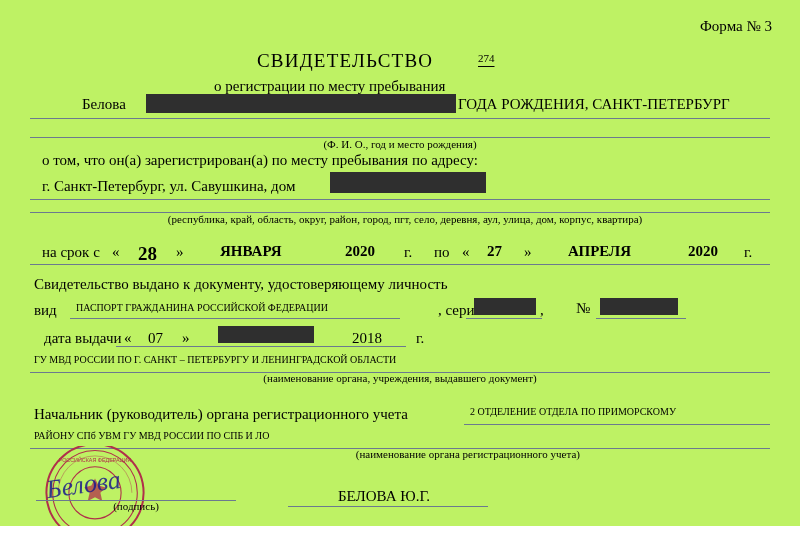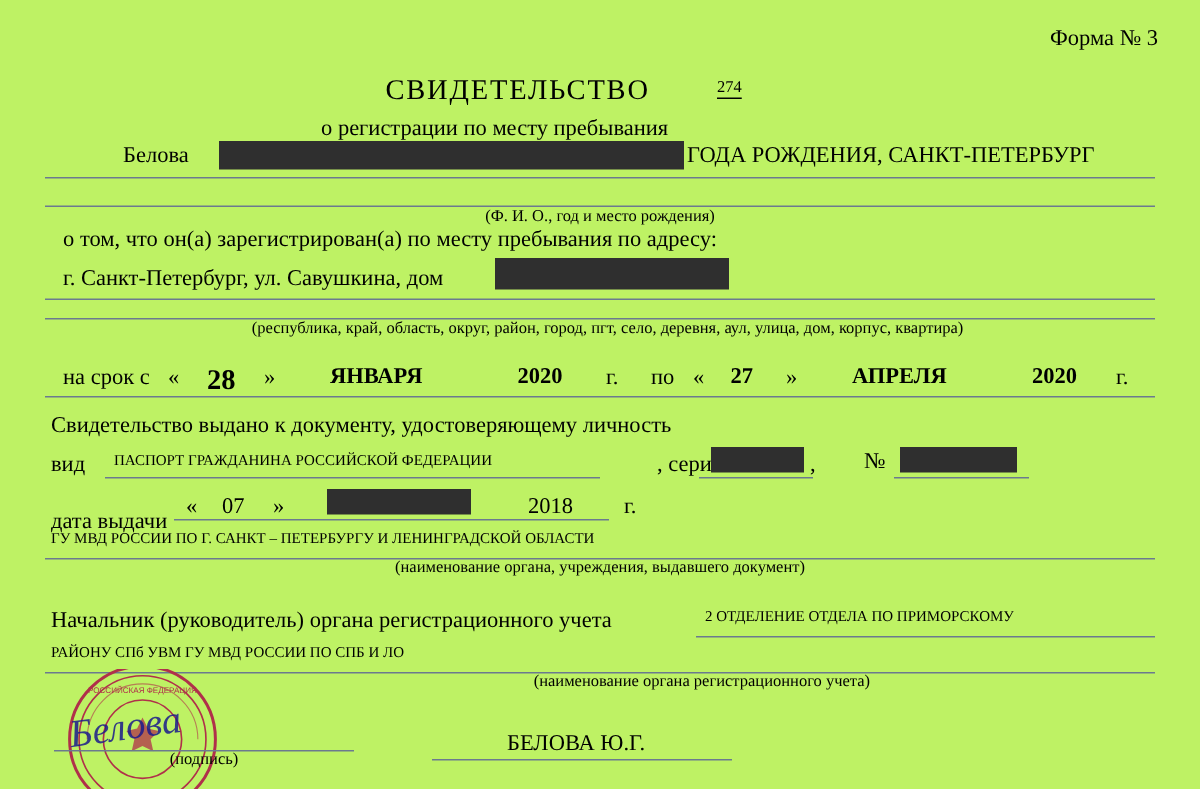--- a/index.html
+++ b/index.html
@@ -137,21 +137,21 @@
   <div class="abs mono-caps" style="top:302px; left:76px;">ПАСПОРТ ГРАЖДАНИНА РОССИЙСКОЙ ФЕДЕРАЦИИ</div>
   <div class="abs lbl" style="top:302px; left:418px;padding-left:20px;">, серия</div>
   <div class="redact" style="left:474px; top:298px; width:62px; height:17px;"></div>
   <div class="abs lbl" style="top:302px; left:540px;">,</div>
   <div class="abs lbl" style="top:300px; left:576px;">№</div>
   <div class="redact" style="left:600px; top:298px; width:78px; height:17px;"></div>
   <div class="rule" style="left:70px; top:318px; width:330px;"></div>
   <div class="rule" style="left:466px; top:318px; width:76px;"></div>
   <div class="rule" style="left:596px; top:318px; width:90px;"></div>
 
-  <div class="abs lbl" style="top:330px; left:34px;margin-top:10px;">дата выдачи</div>
+  <div class="abs lbl" style="top:330px; left:44px;">дата выдачи</div>
   <div class="abs lbl" style="top:330px; left:124px;">«</div>
   <div class="abs" style="top:330px; left:148px; font-size:15px;">07</div>
   <div class="abs lbl" style="top:330px; left:182px;">»</div>
   <div class="redact" style="left:218px; top:326px; width:96px; height:17px;"></div>
   <div class="abs" style="top:330px; left:352px; font-size:15px;text-align:right;">2018</div>
   <div class="abs lbl" style="top:330px; left:416px;">г.</div>
   <div class="rule" style="left:116px; top:346px; width:290px;"></div>
 
   <div class="abs mono-caps" style="top:354px; left:34px;">ГУ  МВД  РОССИИ  ПО  Г. САНКТ – ПЕТЕРБУРГУ  И  ЛЕНИНГРАДСКОЙ ОБЛАСТИ</div>
   <div class="rule" style="left:30px; top:372px; width:740px;"></div>

